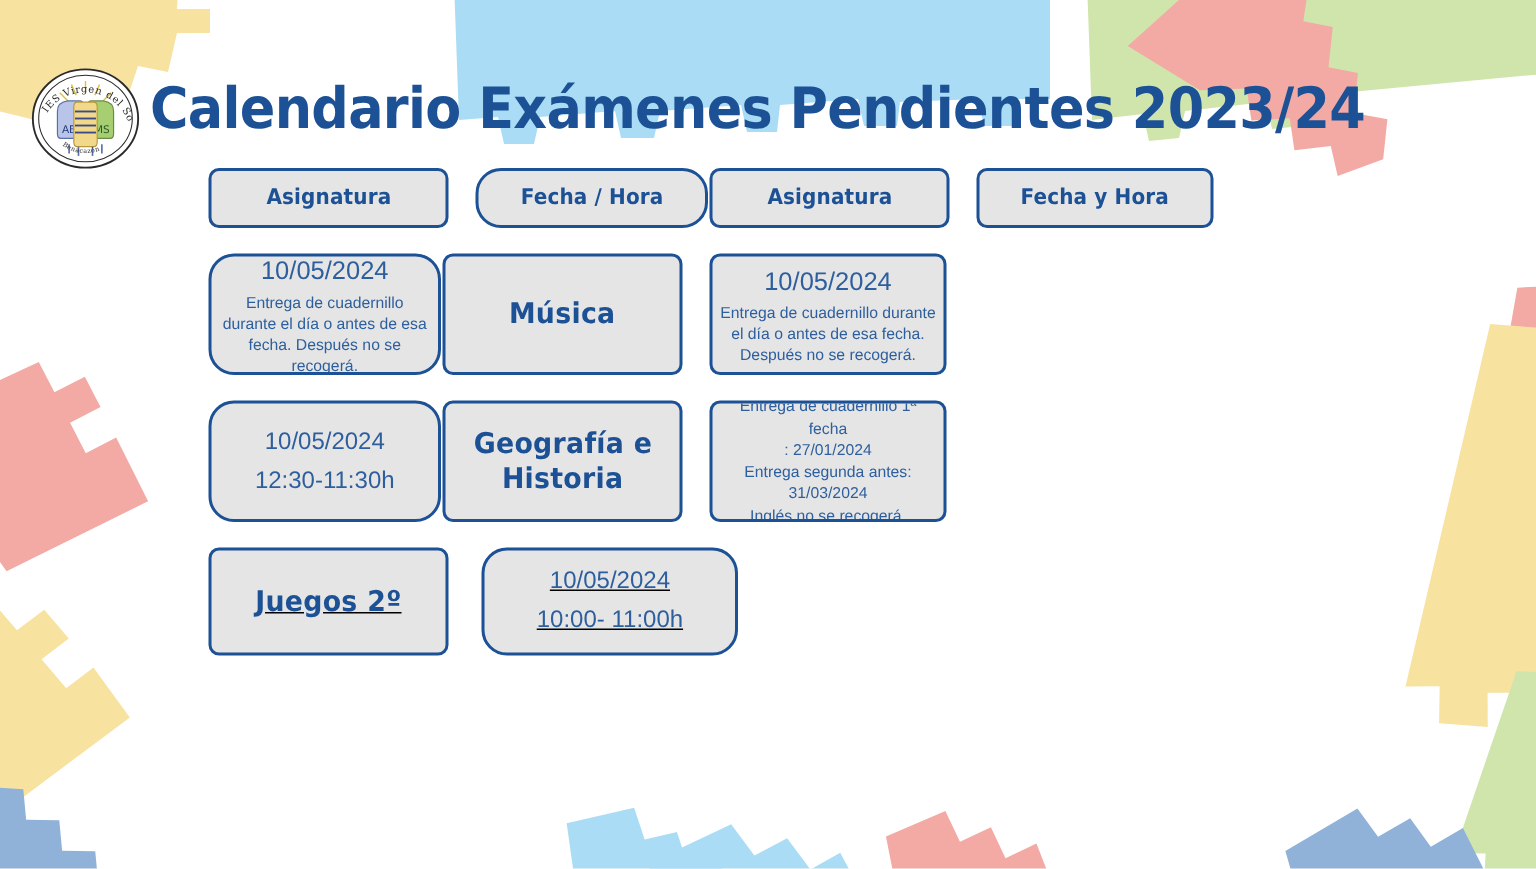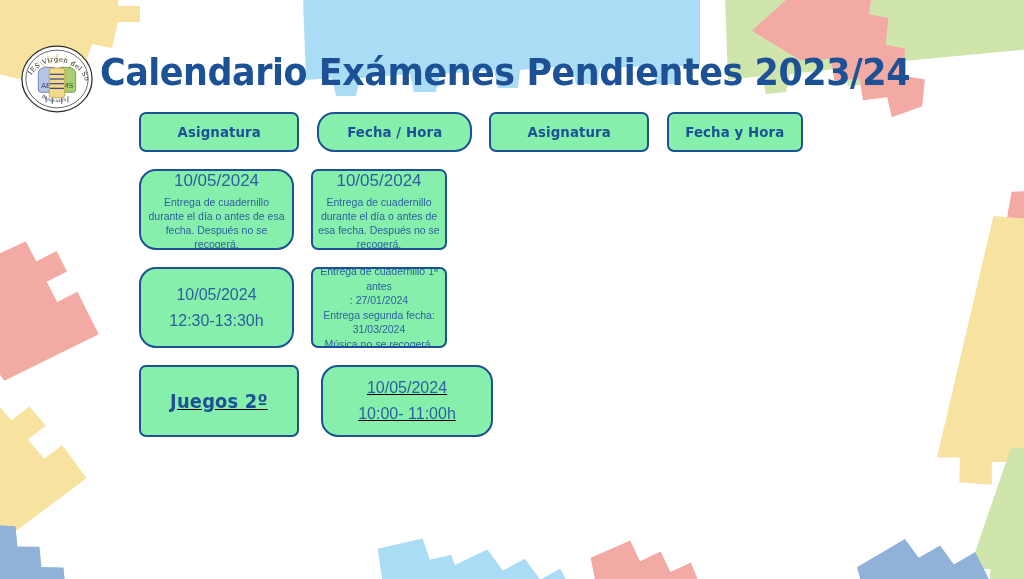--- a/index.html
+++ b/index.html
@@ -76,40 +76,40 @@
 
   .row {
     display: flex;
     align-items: stretch;
   }
 
   .cell {
     box-sizing: border-box;
     border: 2px solid #1c5196;
     border-radius: 7px;
-    background: #86efac;
+    background: #e5e5e5;
     display: flex;
     flex-direction: column;
     align-items: center;
     justify-content: center;
     text-align: center;
     color: #1c5196;
     overflow: hidden;
   }
 
   .cell.blank {
     border: none;
     background: transparent;
   }
 
   
   .col-a  { width: 160px; margin-right: 18px; }
-  .col-b  { width: 155px; margin-right: 17px; border-radius: 17px; }
+  .col-b  { width: 155px; margin-right: 1px; border-radius: 17px; }
   .col-c  { width: 160px; margin-right: 18px; }
-  .col-d  { width: 136px; }
+  .col-d  { width: 158px; }
 
   .row-head   { height: 40px; margin-bottom: 17px; }
   .row-1      { height: 81px; margin-bottom: 17px; }
   .row-2      { height: 81px; margin-bottom: 17px; }
   .row-3      { height: 72px; text-decoration: underline; }
 
   
   .row-3 .col-b { width: 172px; margin-left: 4px; }
 
   .head-label {
@@ -294,37 +294,44 @@
       <div class="cell col-d">
         <span class="head-label">Fecha y Hora</span>
       </div>
     </div>
 
     <div class="row row-1">
       <div class="cell col-b">
         <span class="date-big">10/05/2024</span>
         <span class="note">Entrega de cuadernillo durante el día o antes de esa fecha. Después no se recogerá.</span>
       </div>
+      <div class="cell col-c">
+        <span class="subject">Música</span>
+      </div>
       <div class="cell col-d">
         <span class="date-big">10/05/2024</span>
         <span class="note">Entrega de cuadernillo durante el día o antes de esa fecha. Después no se recogerá.</span>
       </div>
     </div>
 
     <div class="row row-2">
       <div class="cell col-b">
         <span class="date-mid">10/05/2024</span>
-        <span class="date-mid">12:30-13:30h</span>
+        <span class="date-mid">12:30-11:30h</span>
+      </div>
+      <div class="cell col-c">
+        <span class="subject">Geografía e</span>
+        <span class="subject">Historia</span>
       </div>
       <div class="cell col-d">
-        <span class="note-block">Entrega de cuadernillo 1ª antes</span>
+        <span class="note-block">Entrega de cuadernillo 1ª fecha</span>
         <span class="note-block">: 27/01/2024</span>
-        <span class="note-block">Entrega segunda fecha:</span>
+        <span class="note-block">Entrega segunda antes:</span>
         <span class="note-block">31/03/2024</span>
-        <span class="note-block">Música no se recogerá.</span>
+        <span class="note-block">Inglés no se recogerá.</span>
       </div>
     </div>
 
     <div class="row row-3">
       <div class="cell col-a">
         <span class="subject">Juegos 2º</span>
       </div>
       <div class="cell col-b">
         <span class="date-mid">10/05/2024</span>
         <span class="date-mid">10:00- 11:00h</span>

